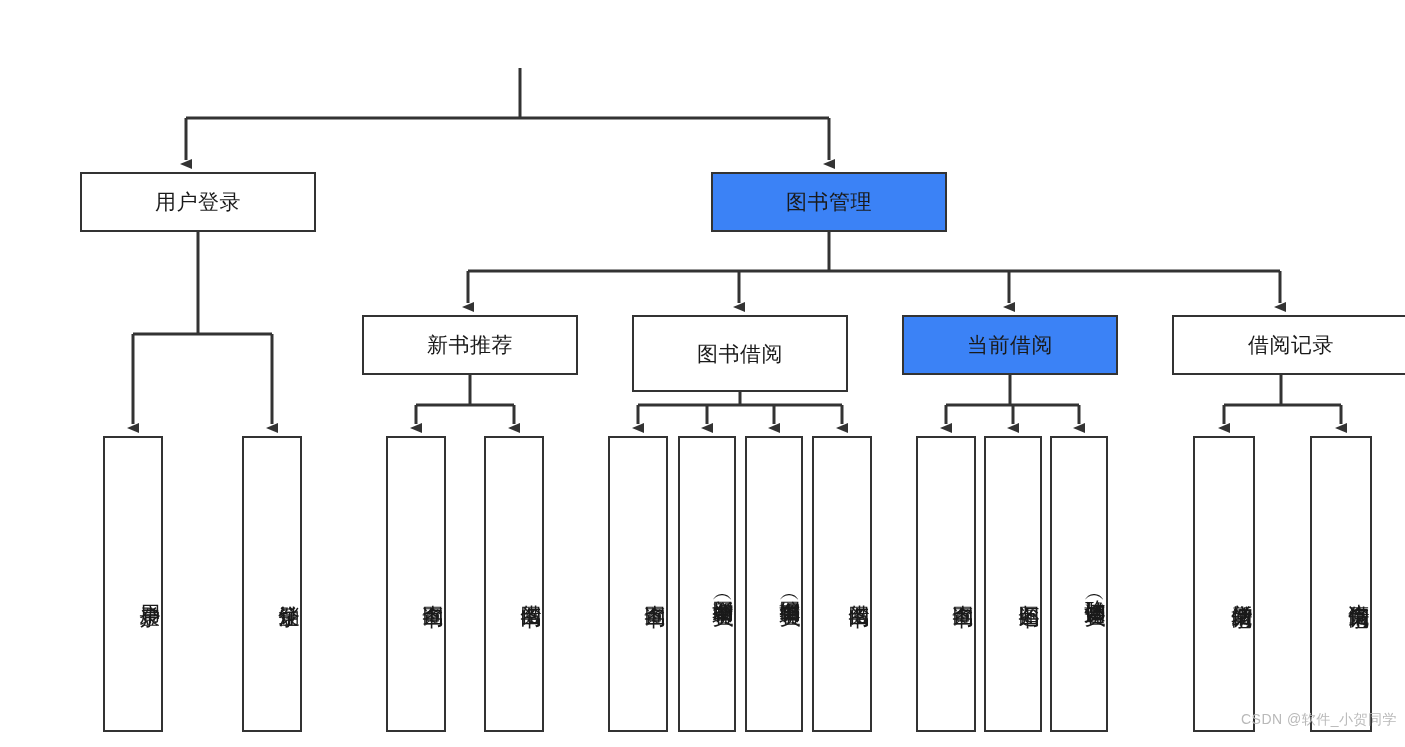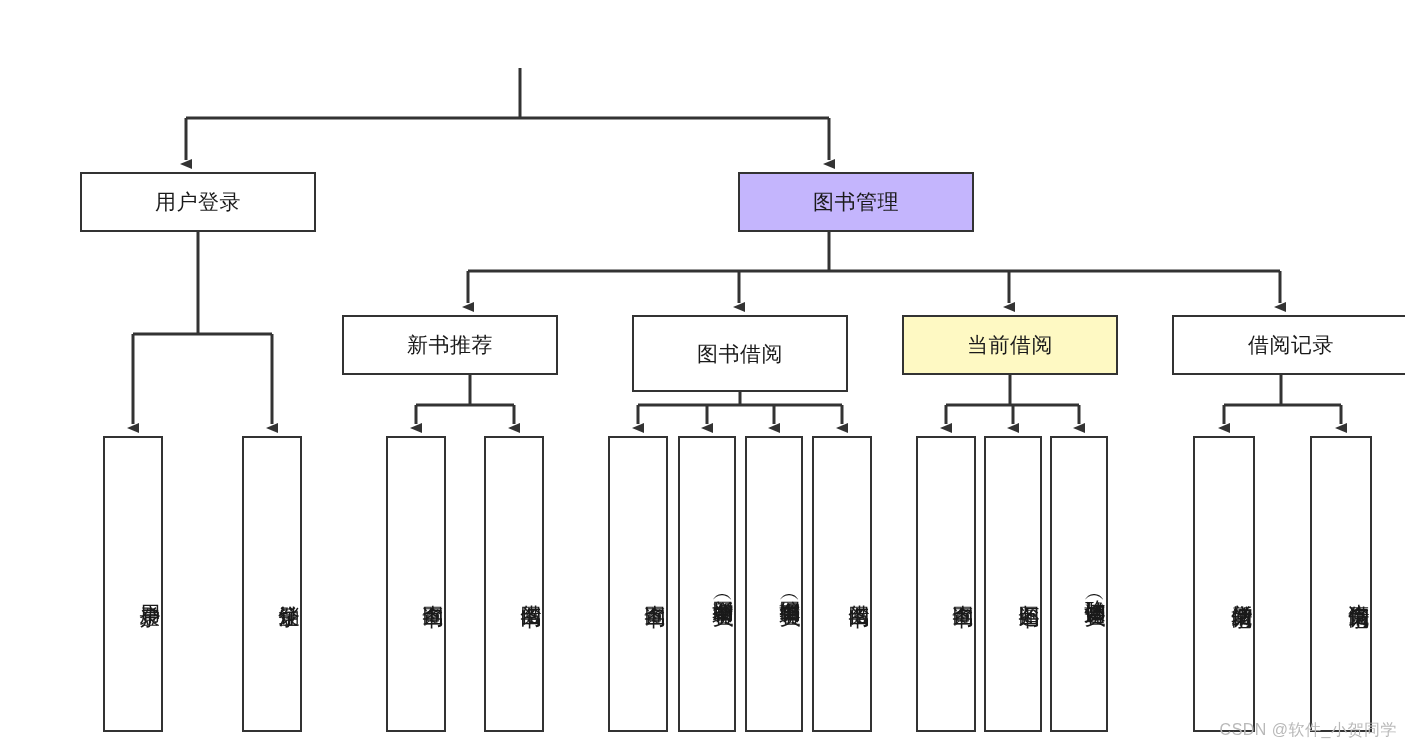--- a/index.html
+++ b/index.html
@@ -50,22 +50,22 @@
     justify-content: center;
     padding-top: 12px;
     line-height: 1.05;
   }
   .node-v.start-top {
     padding-top: 6px;
   }
   #watermark {
     position: absolute;
     right: 8px;
-    bottom: 6px;
-    font-size: 16px;
+    bottom: 18px;
+    font-size: 14px;
     color: #b9b9b9;
     white-space: nowrap;
     letter-spacing: 0.5px;
   }
 </style>
 </head>
 <body>
 
 <div id="diagram-root" style="background: rgb(255, 255, 255);">
 
@@ -114,25 +114,25 @@
 
       <path d="M1281,375 L1281,405"></path>
       <path d="M1224,405 L1341,405"></path>
       <path d="M1224,405 L1224,424" marker-end="url(#arrow)"></path>
       <path d="M1341,405 L1341,424" marker-end="url(#arrow)"></path>
     </g>
   </svg>
 
 
   <div class="node node-h" style="left: 80px; top: 172px; width: 236px; height: 60px; border-color: rgb(51, 51, 51); color: rgb(26, 26, 26); background: rgb(255, 255, 255);">用户登录</div>
-  <div class="node node-h" style="left: 711px; top: 172px; width: 236px; height: 60px; border-color: rgb(51, 51, 51); color: rgb(26, 26, 26); background: #c4b5fd; margin-left: 27px;">图书管理</div>
+  <div class="node node-h" style="left: 711px; top: 172px; width: 236px; height: 60px; border-color: rgb(51, 51, 51); color: rgb(26, 26, 26); background: #3b82f6;">图书管理</div>
 
-  <div class="node node-h" style="left: 342px; top: 315px; width: 216px; height: 60px; border-color: rgb(51, 51, 51); color: rgb(26, 26, 26); background: rgb(255, 255, 255);">新书推荐</div>
+  <div class="node node-h" style="left: 362px; top: 315px; width: 216px; height: 60px; border-color: rgb(51, 51, 51); color: rgb(26, 26, 26); background: rgb(255, 255, 255);">新书推荐</div>
   <div class="node node-h" style="left: 632px; top: 315px; width: 216px; height: 77px; border-color: rgb(51, 51, 51); color: rgb(26, 26, 26); background: rgb(255, 255, 255);">图书借阅</div>
-  <div class="node node-h" style="left: 902px; top: 315px; width: 216px; height: 60px; border-color: rgb(51, 51, 51); color: rgb(26, 26, 26); background: #fef9c3;">当前借阅</div>
+  <div class="node node-h" style="left: 902px; top: 315px; width: 216px; height: 60px; border-color: rgb(51, 51, 51); color: rgb(26, 26, 26); background: #3b82f6;">当前借阅</div>
   <div class="node node-h" style="left: 1172px; top: 315px; width: 238px; height: 60px; border-color: rgb(51, 51, 51); color: rgb(26, 26, 26); background: rgb(255, 255, 255);">借阅记录</div>
 
   <div class="node node-v" style="left: 103px; top: 436px; width: 60px; height: 296px; border-color: rgb(51, 51, 51); color: rgb(26, 26, 26); background: rgb(255, 255, 255);">用户登录</div>
   <div class="node node-v" style="left: 242px; top: 436px; width: 60px; height: 296px; border-color: rgb(51, 51, 51); color: rgb(26, 26, 26); background: rgb(255, 255, 255);">注销登录</div>
   <div class="node node-v" style="left: 386px; top: 436px; width: 60px; height: 296px; border-color: rgb(51, 51, 51); color: rgb(26, 26, 26); background: rgb(255, 255, 255);">查询图书</div>
   <div class="node node-v" style="left: 484px; top: 436px; width: 60px; height: 296px; border-color: rgb(51, 51, 51); color: rgb(26, 26, 26); background: rgb(255, 255, 255);">借阅图书</div>
   <div class="node node-v" style="left: 608px; top: 436px; width: 60px; height: 296px; border-color: rgb(51, 51, 51); color: rgb(26, 26, 26); background: rgb(255, 255, 255);">查询图书</div>
   <div class="node node-v start-top" style="left: 678px; top: 436px; width: 58px; height: 296px; border-color: rgb(51, 51, 51); color: rgb(26, 26, 26); background: rgb(255, 255, 255);">新增图书（管理员）</div>
   <div class="node node-v start-top" style="left: 745px; top: 436px; width: 58px; height: 296px; border-color: rgb(51, 51, 51); color: rgb(26, 26, 26); background: rgb(255, 255, 255);">编辑图书（管理员）</div>
   <div class="node node-v" style="left: 812px; top: 436px; width: 60px; height: 296px; border-color: rgb(51, 51, 51); color: rgb(26, 26, 26); background: rgb(255, 255, 255);">借阅图书</div>

